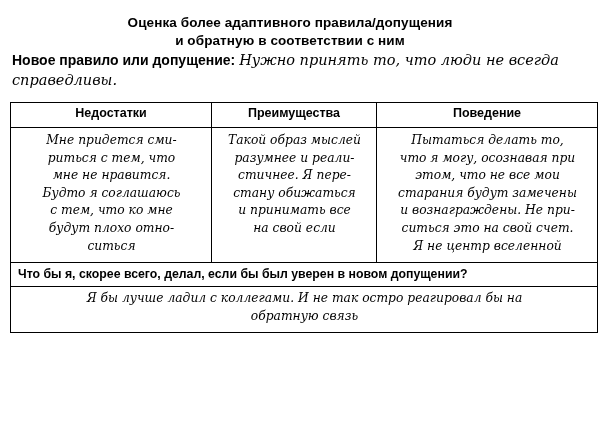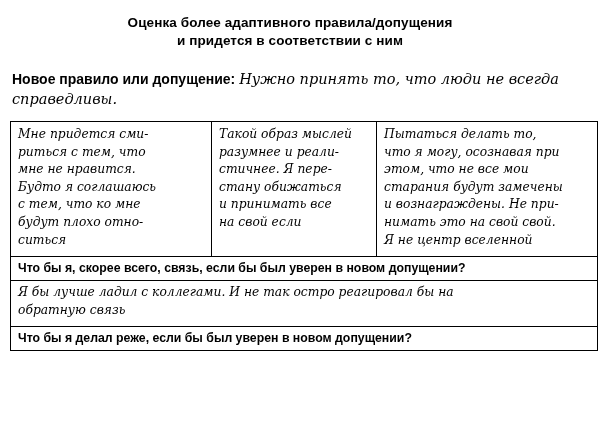--- a/index.html
+++ b/index.html
@@ -26,21 +26,20 @@
     font-weight: bold;
     font-size: 13.5px;
     line-height: 18px;
     margin: 4px 0 0 0;
     letter-spacing: 0.1px;
   }
   .title .line2 {
     display: block;
   }
   .rule-block {
-    margin-top: 19px;
     font-size: 14px;
     line-height: 20px;
     padding: 0 2px;
   }
   .rule-label {
     font-weight: bold;
   }
   .rule-text {
     font-family: "DejaVu Serif", serif;
     font-style: italic;
@@ -80,72 +79,75 @@
   td.q-ans {
     font-family: "DejaVu Serif", serif;
     font-style: italic;
     font-size: 12.3px;
     line-height: 17.5px;
     padding: 3px 6px 7px 7px;
     margin-top: 20px;
   }
   .nowrapfix {
     white-space: pre-wrap;
+    text-align: center;
   }
 </style>
 </head>
 <body>
 
 <div class="page">
 
   <div class="title">
     <span>Оценка более адаптивного правила/допущения</span>
-    <span class="line2">и придется в соответствии с ним</span>
+    <span class="line2">и обратную в соответствии с ним</span>
   </div>
 
   <div class="rule-block">
     <span class="rule-label">Новое правило или допущение:</span>
     <span class="rule-text">Нужно принять то, что люди не всегда справедливы.</span>
   </div>
 
   <table class="main">
     <colgroup>
       <col style="width:201px">
       <col style="width:165px">
       <col style="width:221px">
     </colgroup>
     <tbody>
+      <tr>
+        <th class="col-head">Недостатки</th>
+        <th class="col-head">Преимущества</th>
+        <th class="col-head">Поведение</th>
+      </tr>
       <tr>
         <td class="col-cell nowrapfix">Мне придется сми-
 риться с тем, что
 мне не нравится.
 Будто я соглашаюсь
 с тем, что ко мне
 будут плохо отно-
 ситься</td>
         <td class="col-cell nowrapfix">Такой образ мыслей
 разумнее и реали-
 стичнее. Я пере-
 стану обижаться
 и принимать все
 на свой если</td>
         <td class="col-cell nowrapfix">Пытаться делать то,
 что я могу, осознавая при
 этом, что не все мои
 старания будут замечены
 и вознаграждены. Не при-
-нимать это на свой свой.
+ситься это на свой счет.
 Я не центр вселенной</td>
       </tr>
       <tr>
-        <td class="q-head" colspan="3">Что бы я, скорее всего, связь, если бы был уверен в новом допущении?</td>
+        <td class="q-head" colspan="3">Что бы я, скорее всего, делал, если бы был уверен в новом допущении?</td>
       </tr>
       <tr>
         <td class="q-ans nowrapfix" colspan="3">Я бы лучше ладил с коллегами. И не так остро реагировал бы на
 обратную связь</td>
-      </tr>
-      <tr>
-        <td class="q-head" colspan="3">Что бы я делал реже, если бы был уверен в новом допущении?</td>
       </tr>
     </tbody>
   </table>
 
 </div>
 
 </body></html>

